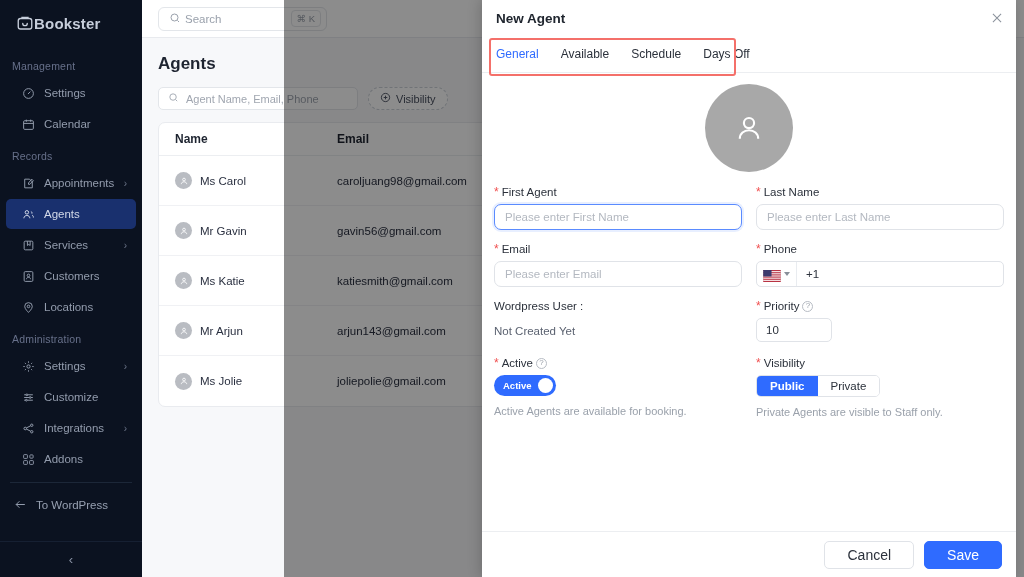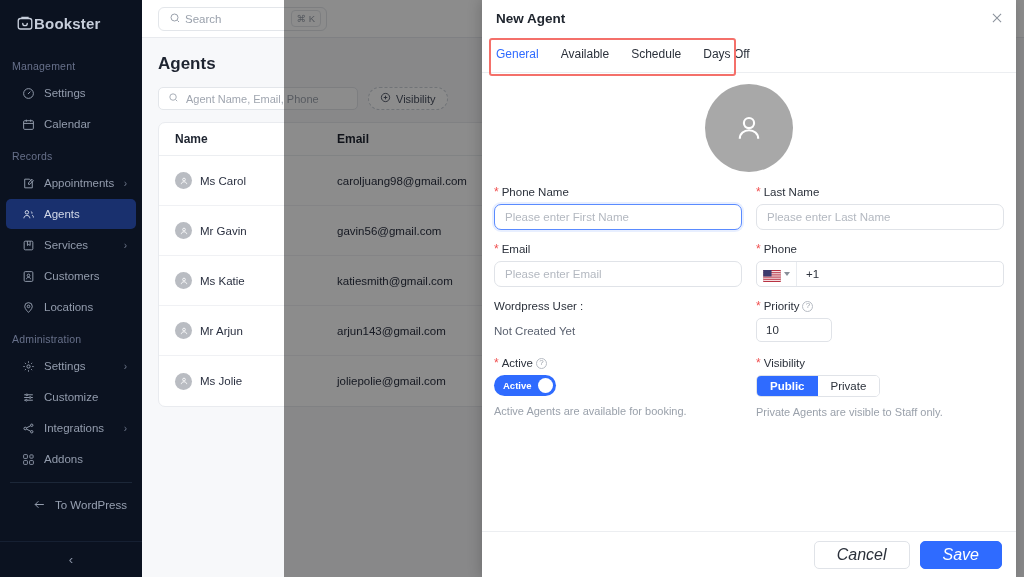--- a/index.html
+++ b/index.html
@@ -38,21 +38,21 @@
     position: relative;
   }
   .nav-item.active { background: #19306e; color: #d2d9e8; }
   .nav-item .ico { width: 13px; height: 13px; flex: 0 0 13px; display: block; }
   .nav-item .chev {
     position: absolute; right: 9px; font-size: 10px; color: #6b7488;
   }
   .nav-div { height: 1px; background: #1c2738; margin: 8px 10px 0 10px; }
   .to-wp {
     display: flex; align-items: center; gap: 9px;
-    height: 32px; padding-left: 14px; font-size: 11.5px; color: #97a0b1; margin-top: 6px; margin-left: 19px;
+    height: 32px; padding-left: 14px; font-size: 11.5px; color: #97a0b1; margin-top: 6px;
   }
   .collapse-bar {
     height: 36px; border-top: 1px solid #162032;
     display: flex; align-items: center; justify-content: center;
     color: #8a93a5; font-size: 13px; background: #0b1220;
   }
 
   
   .main {
     position: absolute; left: 142px; top: 0; right: 0; bottom: 0;
@@ -190,21 +190,21 @@
   .seg { display: flex; border: 1px solid #e0e3e8; border-radius: 5px; overflow: hidden; width: fit-content; }
   .seg-btn { font-size: 11.5px; padding: 4px 13px; color: #2b313b; background: #fff; }
   .seg-btn.on { background: #2f6bff; color: #fff; font-weight: 700; }
   .helper { font-size: 11px; color: #9aa1ab; margin-top: 9px; }
   .dw-foot {
     height: 46px; border-top: 1px solid #eceef1;
     display: flex; align-items: center; justify-content: flex-end;
     gap: 10px; padding-right: 14px;
   }
   .btn {
-    font-size: 16px; border-radius: 5px; padding: 6px 22px; line-height: 14px; font-style: italic;
+    font-size: 14px; border-radius: 5px; padding: 6px 22px; line-height: 14px;
   }
   .btn-cancel { border: 1px solid #e0e3e8; color: #2b313b; background: #fff; }
   .btn-save { background: #2f6bff; color: #fff; border: 1px solid #2f6bff; }
 </style>
 </head>
 <body>
 
 <div id="app">
 
   <aside class="sidebar">
@@ -458,21 +458,21 @@
               <circle cx="12" cy="8.5" r="3.6"></circle>
               <path d="M5.5 19.5c0-3.6 3-5.9 6.5-5.9s6.5 2.3 6.5 5.9"></path>
             </svg>
         </div>
       </div>
 
       <div class="grid2">
         <div class="col f-row">
           <div class="f-label">
             <span class="req">*</span>
-            <span>Phone Name</span>
+            <span>First Agent</span>
           </div>
           <div class="f-input focused">
             <span>Please enter First Name</span>
           </div>
         </div>
         <div class="col f-row">
           <div class="f-label">
             <span class="req">*</span>
             <span>Last Name</span>
           </div>

